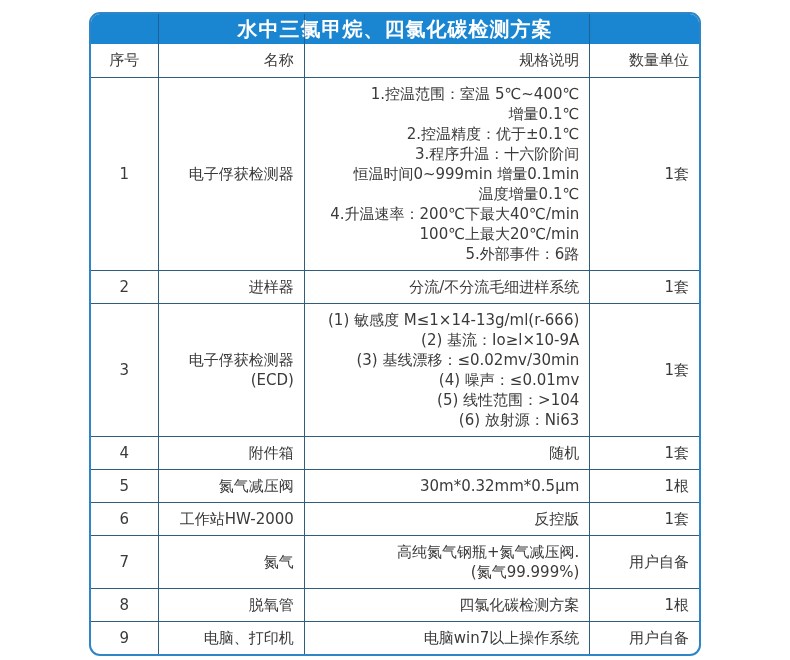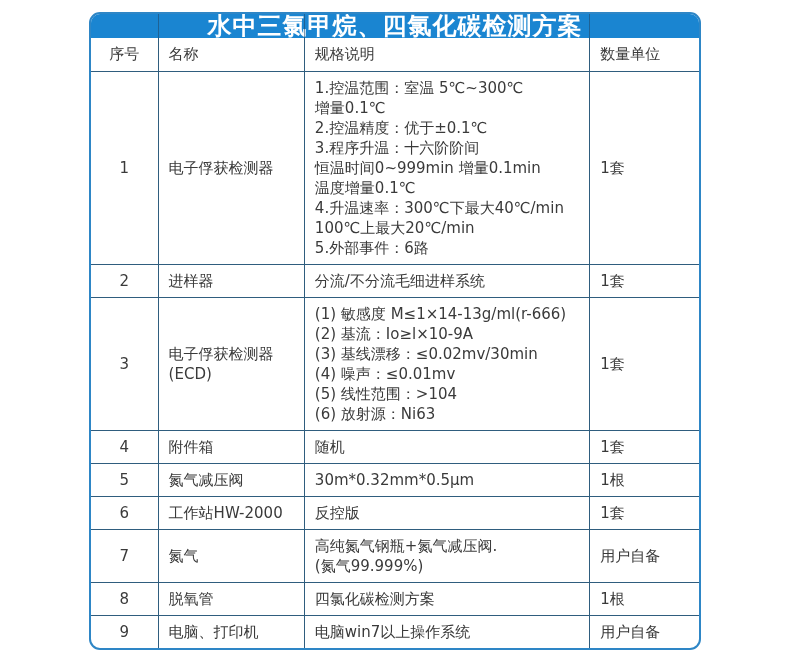--- a/index.html
+++ b/index.html
@@ -15,24 +15,24 @@
   .panel{
     width:612px;
     margin:12px auto 0 auto;
     border:2px solid var(--outer-border);
     border-radius:11px;
     overflow:hidden;
     background:#ffffff;
   }
   .title-bar{
     position:relative;
-    height:24px;
+    height:30px;
     background:var(--blue);
     color:var(--title-text);
-    font-size:24px;
+    font-size:20px;
     font-weight:bold;
     display:flex;
     align-items:center;
     justify-content:center;
     letter-spacing:1px;
   }
   .title-divider{
     position:absolute;
     top:0;bottom:0;
     width:1px;
@@ -45,21 +45,21 @@
     font-size:15px;
   }
   th,td{
     border:1px solid var(--cell-border);
     vertical-align:middle;
     line-height:20px;
     padding:6px 10px;
     height:33px;
     color:var(--text);
     font-weight:normal;
-    text-align:left;
+    text-align:right;
   }
   
   th:first-child,td:first-child{border-left:none;}
   th:last-child,td:last-child{border-right:none;margin-top:20px;}
   thead th{border-top:none;}
   tbody tr:last-child td{border-bottom:none;}
   col.c-no{width:67px;}
   col.c-name{width:146px;}
   col.c-spec{width:285px;}
   col.c-qty{width:109px;}
@@ -89,27 +89,27 @@
         <th>名称</th>
         <th>规格说明</th>
         <th>数量单位</th>
       </tr>
     </thead>
     <tbody>
         <tr>
           <td class="no">1</td>
           <td>电子俘获检测器</td>
           <td class="spec">
-            <div class="spec-line">1.控温范围：室温 5℃~300℃</div>
+            <div class="spec-line">1.控温范围：室温 5℃~400℃</div>
             <div class="spec-line">增量0.1℃</div>
             <div class="spec-line">2.控温精度：优于±0.1℃</div>
             <div class="spec-line">3.程序升温：十六阶阶间</div>
             <div class="spec-line">恒温时间0~999min 增量0.1min</div>
             <div class="spec-line">温度增量0.1℃</div>
-            <div class="spec-line">4.升温速率：300℃下最大40℃/min</div>
+            <div class="spec-line">4.升温速率：200℃下最大40℃/min</div>
             <div class="spec-line">100℃上最大20℃/min</div>
             <div class="spec-line">5.外部事件：6路</div>
           </td>
           <td>1套</td>
         </tr>
         <tr>
           <td class="no">2</td>
           <td>进样器</td>
           <td class="spec">
             <div class="spec-line">分流/不分流毛细进样系统</div>

